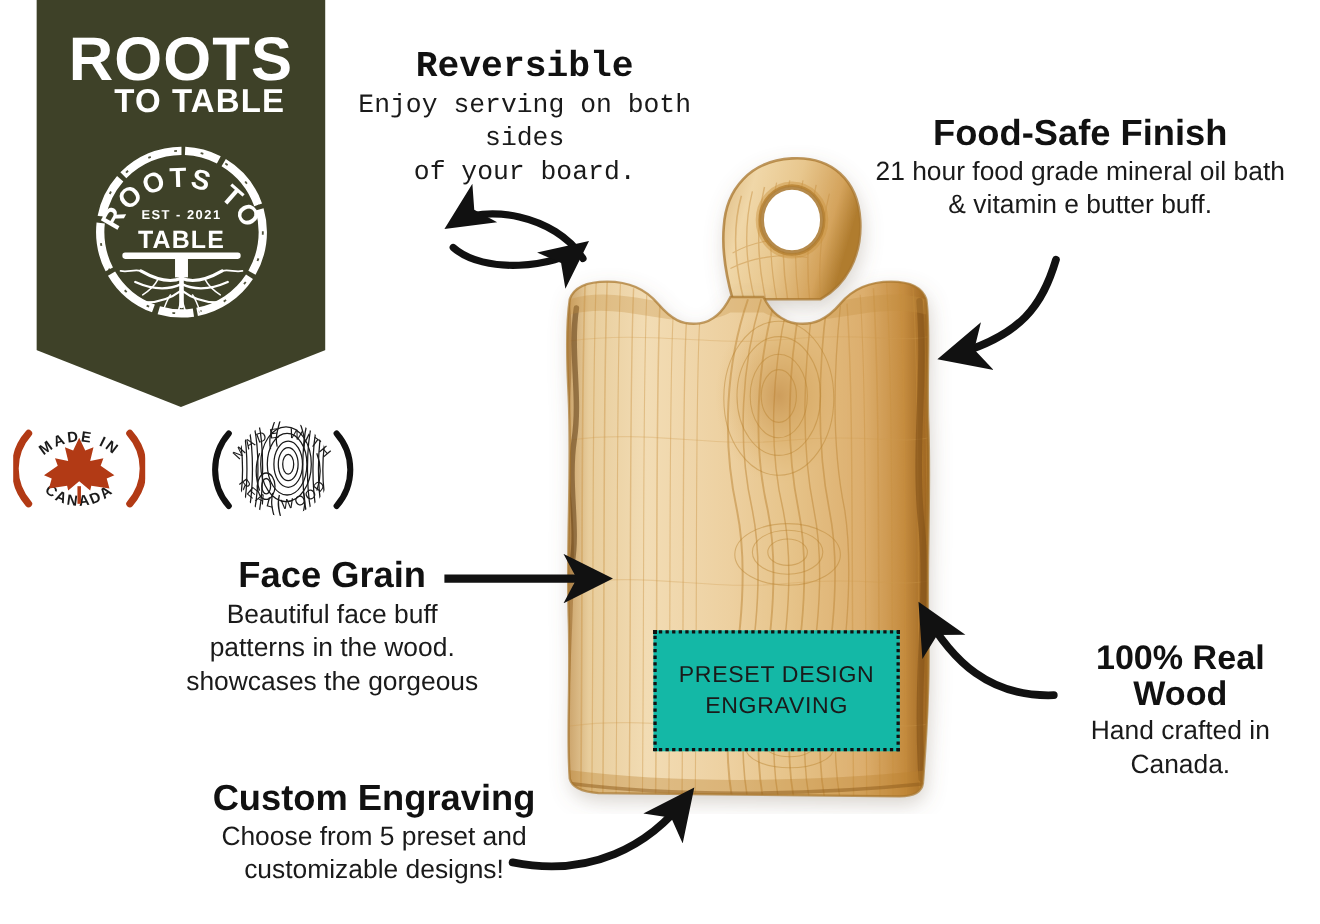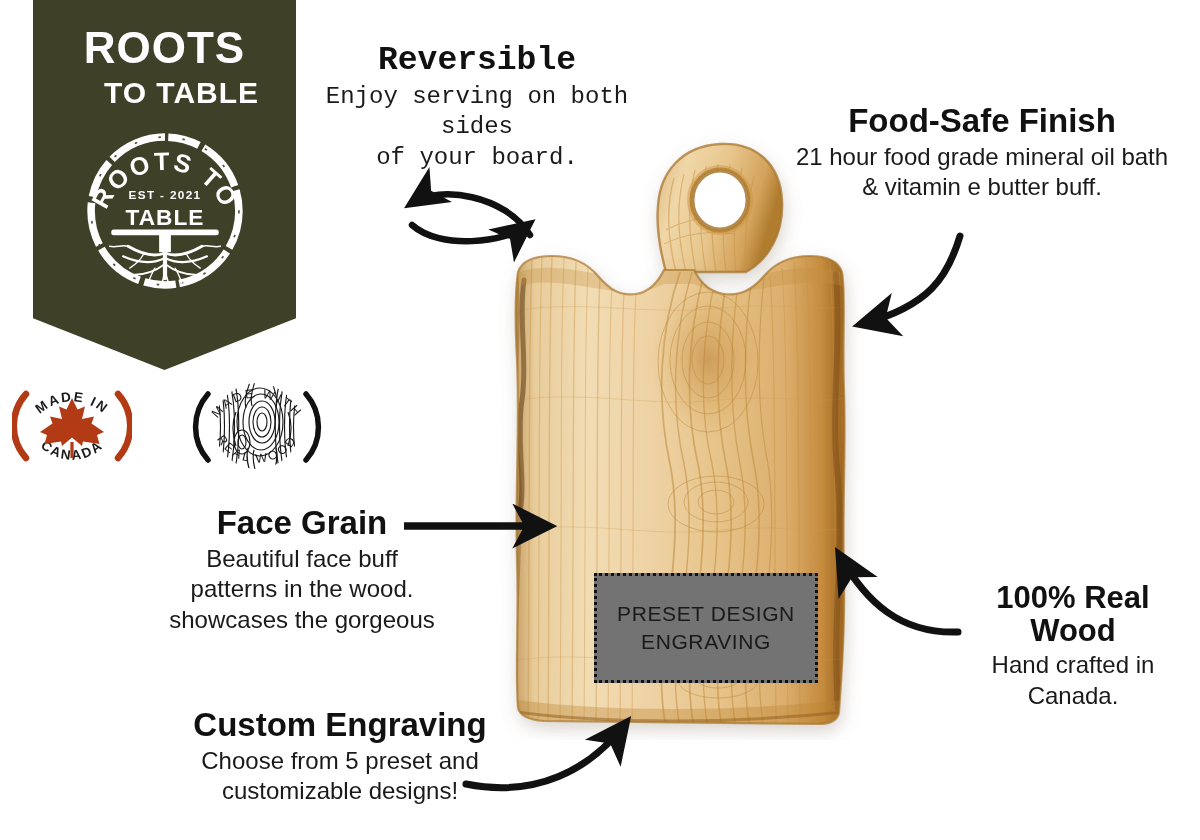--- a/index.html
+++ b/index.html
@@ -16,41 +16,41 @@
   
   .banner { position:absolute; left:33px; top:0; width:263px; height:370px; }
   .banner-shape {
     position:absolute; inset:0;
     background:#3e4128;
     clip-path: polygon(0 0, 100% 0, 100% 86%, 50% 100%, 0 86%);
   }
   .banner-title {
     position:absolute; top:26px; left:0; width:100%;
     text-align:center; color:#ffffff;
-    font-size:44px; font-weight:bold; letter-spacing:1px; line-height:1;
+    font-size:56px; font-weight:bold; letter-spacing:1px; line-height:1;
   }
   .banner-sub {
     position:absolute; top:78px; left:17px; width:100%;
     text-align:center; color:#ffffff;
     font-size:30px; font-weight:bold; letter-spacing:1px; line-height:1;
   }
   .emblem { position:absolute; left:50%; top:127px; transform:translateX(-50%); width:168px; height:168px; }
 
   
   .badge { position:absolute; }
   .badge-canada { left:12px; top:362px; width:120px; height:128px; }
   .badge-wood   { left:192px; top:360px; width:130px; height:132px; }
 
   
   .board-wrap { position:absolute; left:470px; top:60px; width:420px; height:680px; }
 
   
   .engrave-box {
     position:absolute; left:594px; top:573px; width:224px; height:110px;
-    background:#737373;
+    background:#14b8a6;
     border:3px dotted #111111;
     display:flex; flex-direction:column;
     align-items:center; justify-content:center;
     gap:4px;
   }
   .engrave-line { font-size:21px; letter-spacing:0.6px; color:#1a1a1a; line-height:1.15; }
 
   
   .callout { position:absolute; }
   .co-title { font-size:33px; font-weight:bold; line-height:1.05; color:#111111; }

